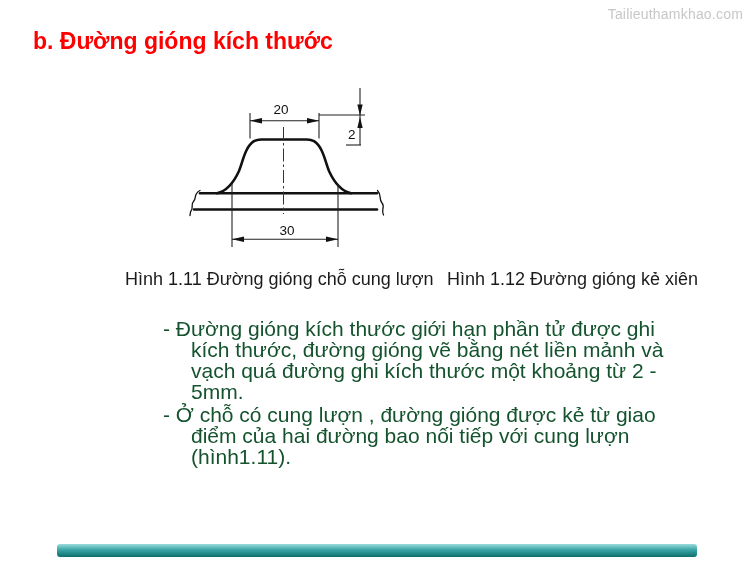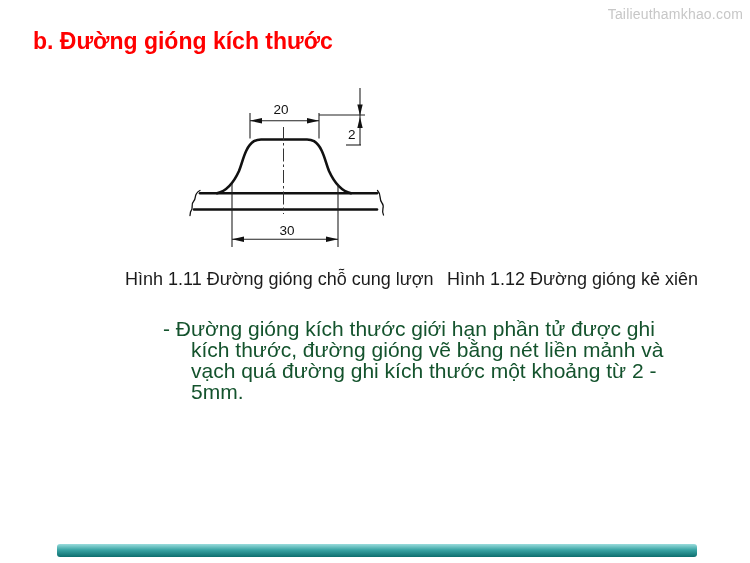--- a/index.html
+++ b/index.html
@@ -81,17 +81,18 @@
     <text class="dim-text" x="131" y="28.5" text-anchor="middle">20</text>
     <text class="dim-text" x="205.5" y="54" text-anchor="end">2</text>
     <text class="dim-text" x="137" y="149.5" text-anchor="middle">30</text>
   </svg>
 
   <span class="caption caption-1">Hình 1.11 Đường gióng chỗ cung lượn</span>
   <span class="caption caption-2">Hình 1.12 Đường gióng kẻ xiên</span>
 
   <div class="bullets">
     <p>- Đường gióng kích thước giới hạn phần tử được ghi kích thước, đường gióng vẽ bằng nét liền mảnh và vạch quá đường ghi kích thước một khoảng từ 2 - 5mm.</p>
+    <p>- Ở chỗ có cung lượn , đường gióng được kẻ từ giao điểm của hai đường bao nối tiếp với cung lượn (hình1.11).</p>
   </div>
 
   <div class="footer-bar" style="background: linear-gradient(rgb(154, 220, 220) 0%, rgb(58, 165, 165) 45%, rgb(13, 110, 110) 100%);"></div>
 
 </div>
 
 </body></html>

